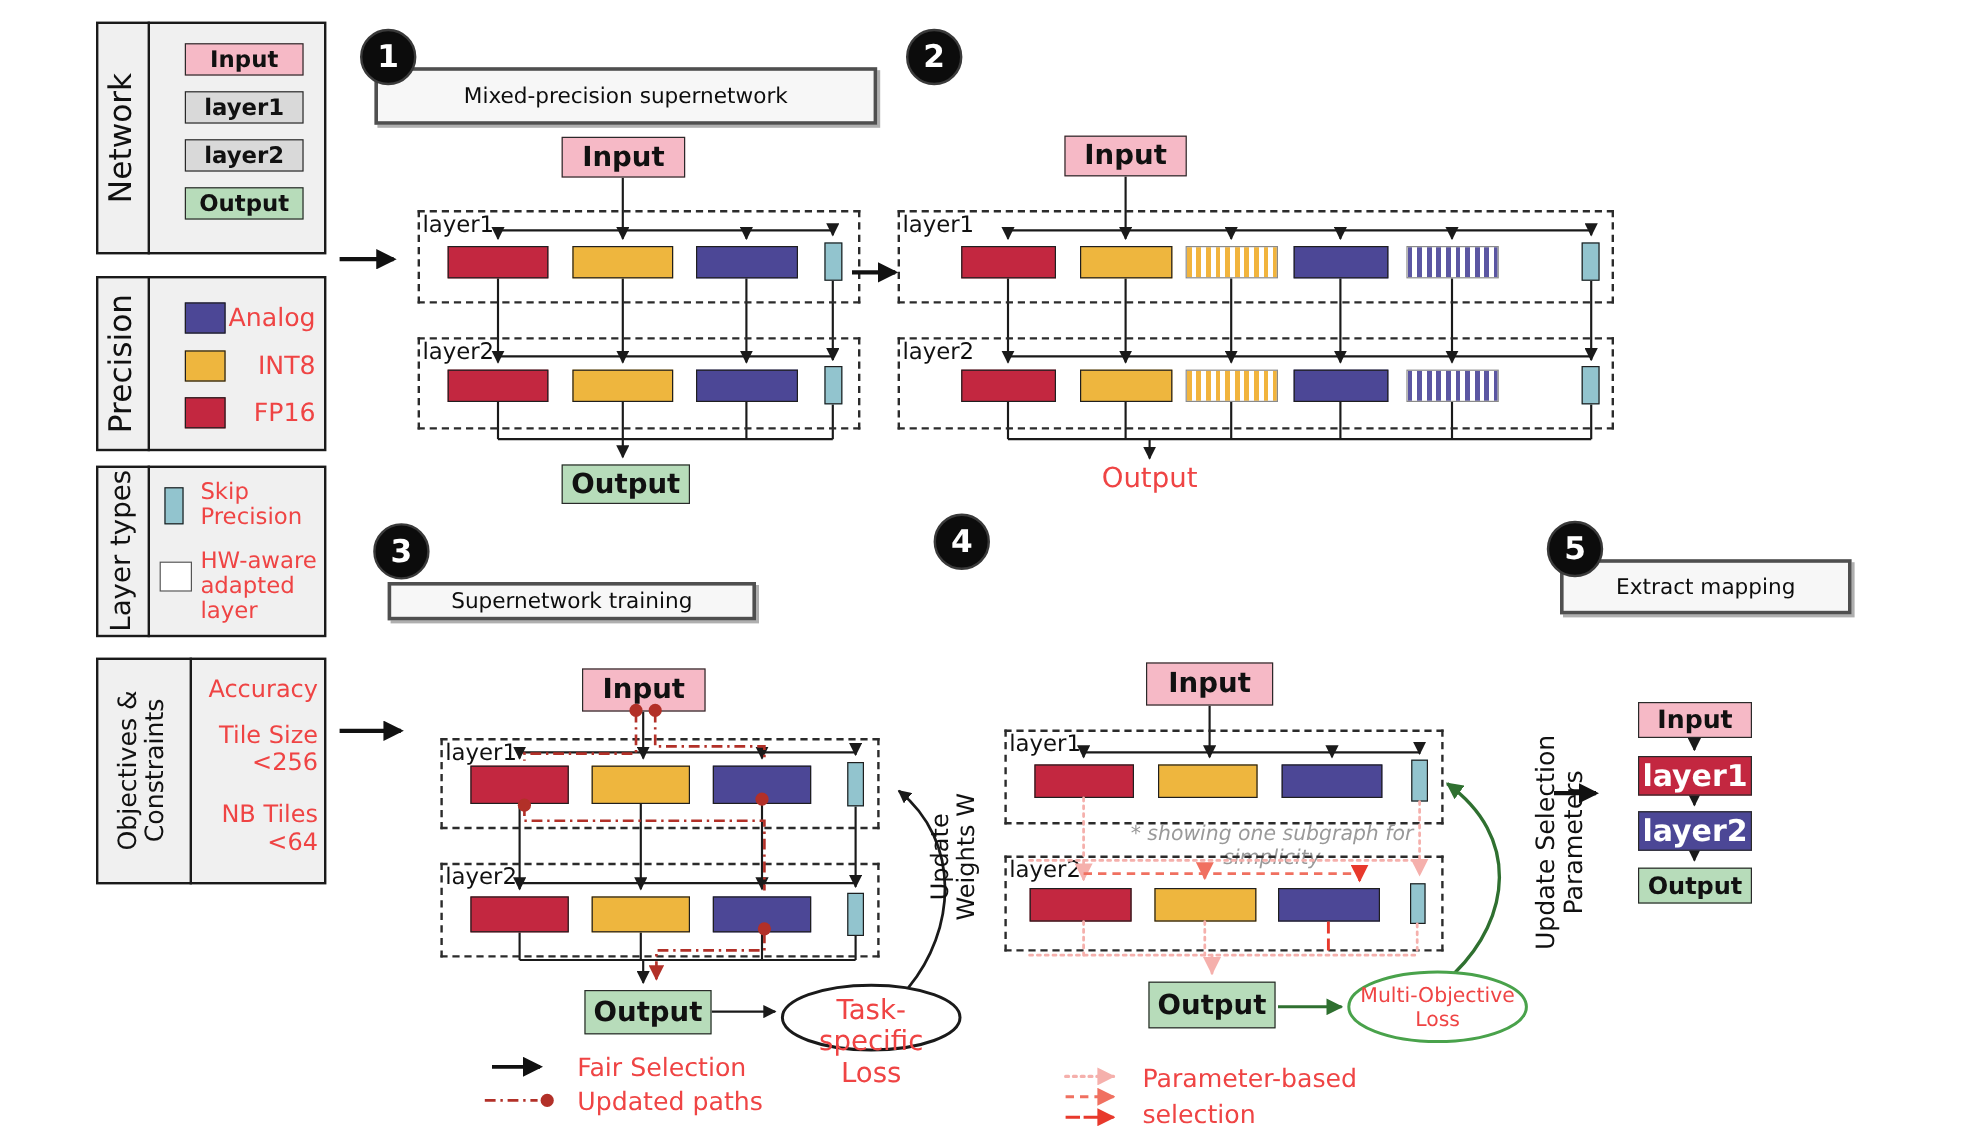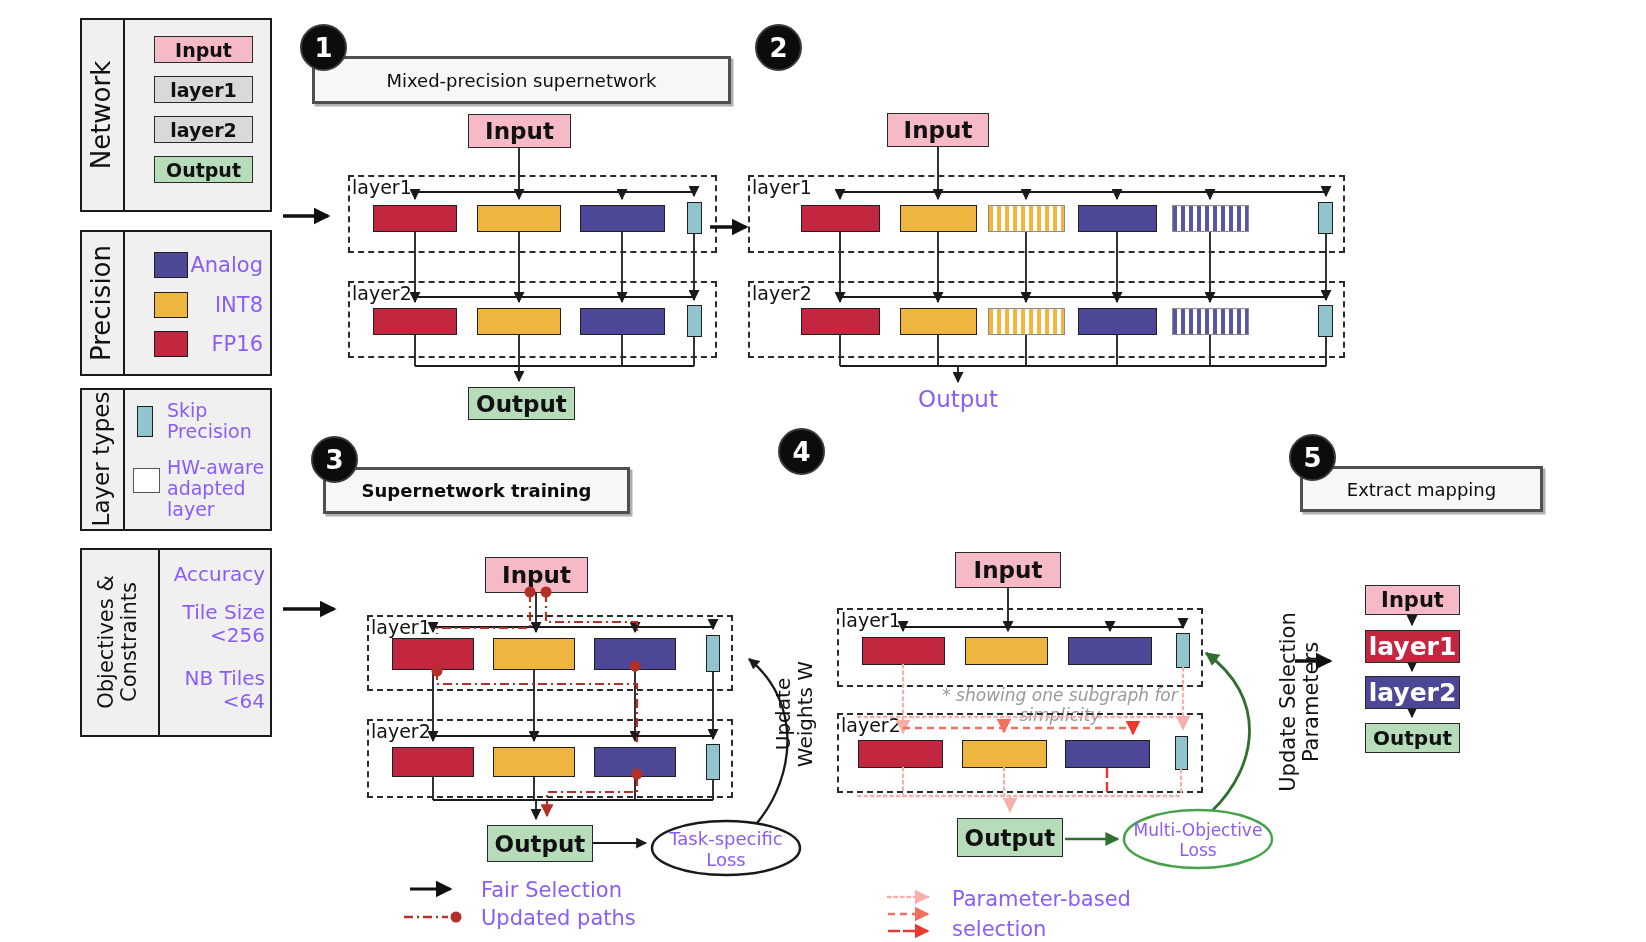--- a/index.html
+++ b/index.html
@@ -19,21 +19,21 @@
   .sty{background:repeating-linear-gradient(90deg,#f1b43d 0 4px,#ffffff 4px 8px);border-color:#8a8a8a;}
   .stp{background:repeating-linear-gradient(90deg,#5b56a2 0 4px,#ffffff 4px 8px);border-color:#8a8a8a;}
   .dbox{position:absolute;border:2.2px dashed #2b2b2b;box-sizing:border-box;}
   .llab{position:absolute;font-size:19px;color:#111;}
   .tbox{position:absolute;background:#f7f7f7;border:3px solid #4f4f4f;
         box-shadow:2.5px 2.5px 0 rgba(110,110,110,.55);display:flex;align-items:center;
         justify-content:center;font-size:18px;color:#0d0d0d;box-sizing:border-box;}
   .badge{position:absolute;width:43px;height:43px;border-radius:50%;background:#0c0c0c;
          border:2.5px solid #3a3a3a;color:#fff;display:flex;align-items:center;
          justify-content:center;font-size:26px;font-weight:bold;z-index:6;}
-  .txt{position:absolute;color:#8b5cf6;}
+  .txt{position:absolute;color:#ef4444;}
   .ctr{text-align:center;} .rgt{text-align:right;}
 </style>
 </head>
 <body>
 
 <div id="canvas">
 
   <svg class="layer" width="1646" height="942">
     <defs>
       <marker id="mS" markerUnits="userSpaceOnUse" markerWidth="11" markerHeight="11" refX="9" refY="5" orient="auto" viewBox="0 0 10 10">
@@ -200,36 +200,36 @@
   <div class="llab" style="left:752px;top:282px;">layer2</div>
   <div class="blk red" style="left:801px;top:308px;width:79px;height:27px;"></div>
   <div class="blk yel" style="left:900px;top:308px;width:77px;height:27px;"></div>
   <div class="blk sty" style="left:988px;top:308px;width:77px;height:27px;"></div>
   <div class="blk pur" style="left:1078px;top:308px;width:79px;height:27px;"></div>
   <div class="blk stp" style="left:1172px;top:308px;width:77px;height:27px;"></div>
   <div class="blk skp" style="left:1318px;top:305px;width:15px;height:32px;"></div>
   <div class="txt ctr" style="left:888px;top:386px;width:140px;font-size:23px;">Output</div>
 
   <div class="badge" style="left:311px;top:436px;">3</div>
-  <div class="tbox" style="left:323px;top:467px;width:307px;height:47px;font-weight:bold;">Supernetwork training</div>
+  <div class="tbox" style="left:323px;top:485px;width:307px;height:32px;">Supernetwork training</div>
   <div class="node pink" style="left:485px;top:557px;width:103px;height:36px;font-size:23px;">Input</div>
   <div class="dbox" style="left:367px;top:615px;width:366px;height:76px;"></div>
   <div class="llab" style="left:371px;top:616px;">layer1</div>
   <div class="blk red" style="left:392px;top:638px;width:82px;height:32px;"></div>
   <div class="blk yel" style="left:493px;top:638px;width:82px;height:32px;"></div>
   <div class="blk pur" style="left:594px;top:638px;width:82px;height:32px;"></div>
   <div class="blk skp" style="left:706px;top:635px;width:14px;height:37px;"></div>
   <div class="dbox" style="left:367px;top:719px;width:366px;height:79px;"></div>
   <div class="llab" style="left:371px;top:720px;">layer2</div>
   <div class="blk red" style="left:392px;top:747px;width:82px;height:30px;"></div>
   <div class="blk yel" style="left:493px;top:747px;width:82px;height:30px;"></div>
   <div class="blk pur" style="left:594px;top:747px;width:82px;height:30px;"></div>
   <div class="blk skp" style="left:706px;top:744px;width:14px;height:36px;"></div>
   <div class="node green" style="left:487px;top:825px;width:106px;height:37px;font-size:23px;">Output</div>
-  <div class="txt ctr" style="left:660px;top:829px;width:132px;font-size:18px;line-height:1.15;">Task-specific Loss</div>
+  <div class="txt ctr" style="left:660px;top:829px;width:132px;font-size:23px;line-height:1.15;">Task-specific Loss</div>
   <div class="vlabel" style="left:735px;top:688px;width:120px;height:52px;font-size:20px;">Update Weights W</div>
   <div class="txt" style="left:481px;top:878px;font-size:21px;">Fair Selection</div>
   <div class="txt" style="left:481px;top:906px;font-size:21px;">Updated paths</div>
 
   <div class="badge" style="left:778px;top:428px;">4</div>
   <div class="node pink" style="left:955px;top:552px;width:106px;height:36px;font-size:23px;">Input</div>
   <div class="dbox" style="left:837px;top:608px;width:366px;height:79px;"></div>
   <div class="llab" style="left:841px;top:609px;">layer1</div>
   <div class="blk red" style="left:862px;top:637px;width:83px;height:28px;"></div>
   <div class="blk yel" style="left:965px;top:637px;width:83px;height:28px;"></div>

